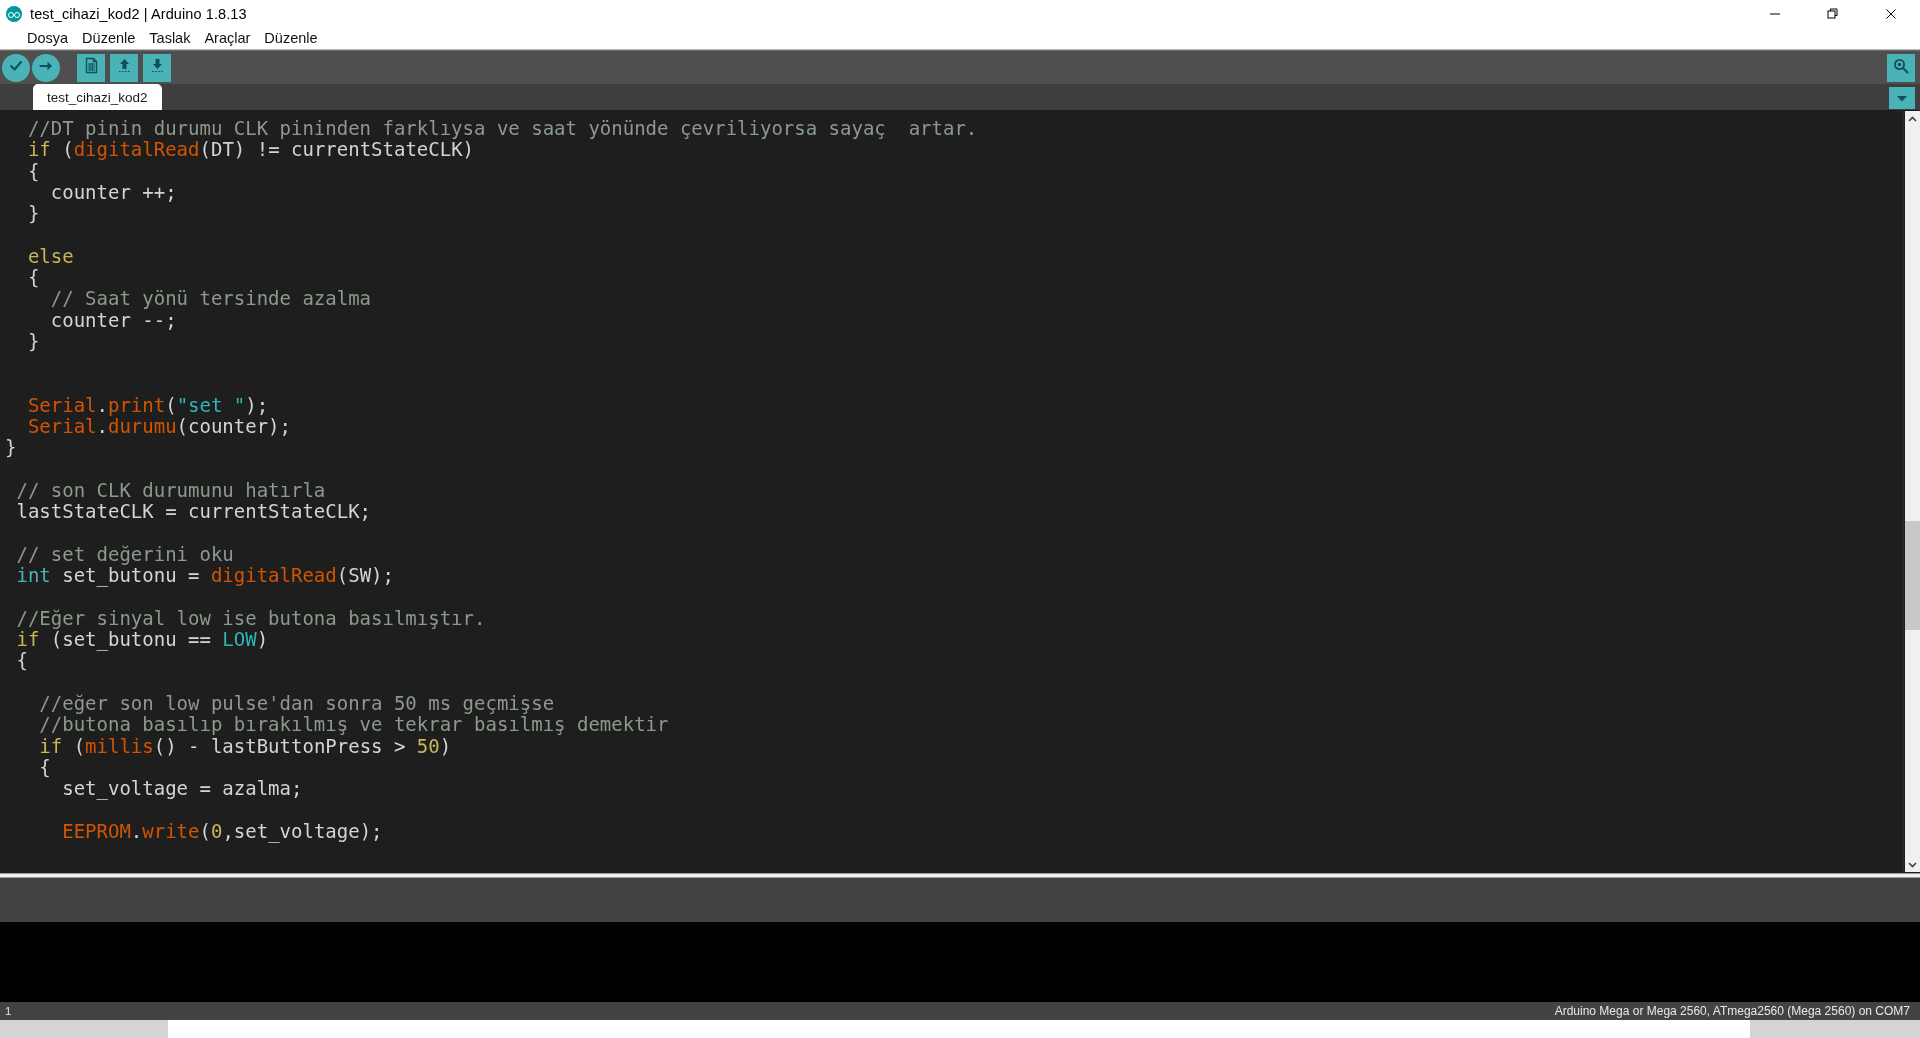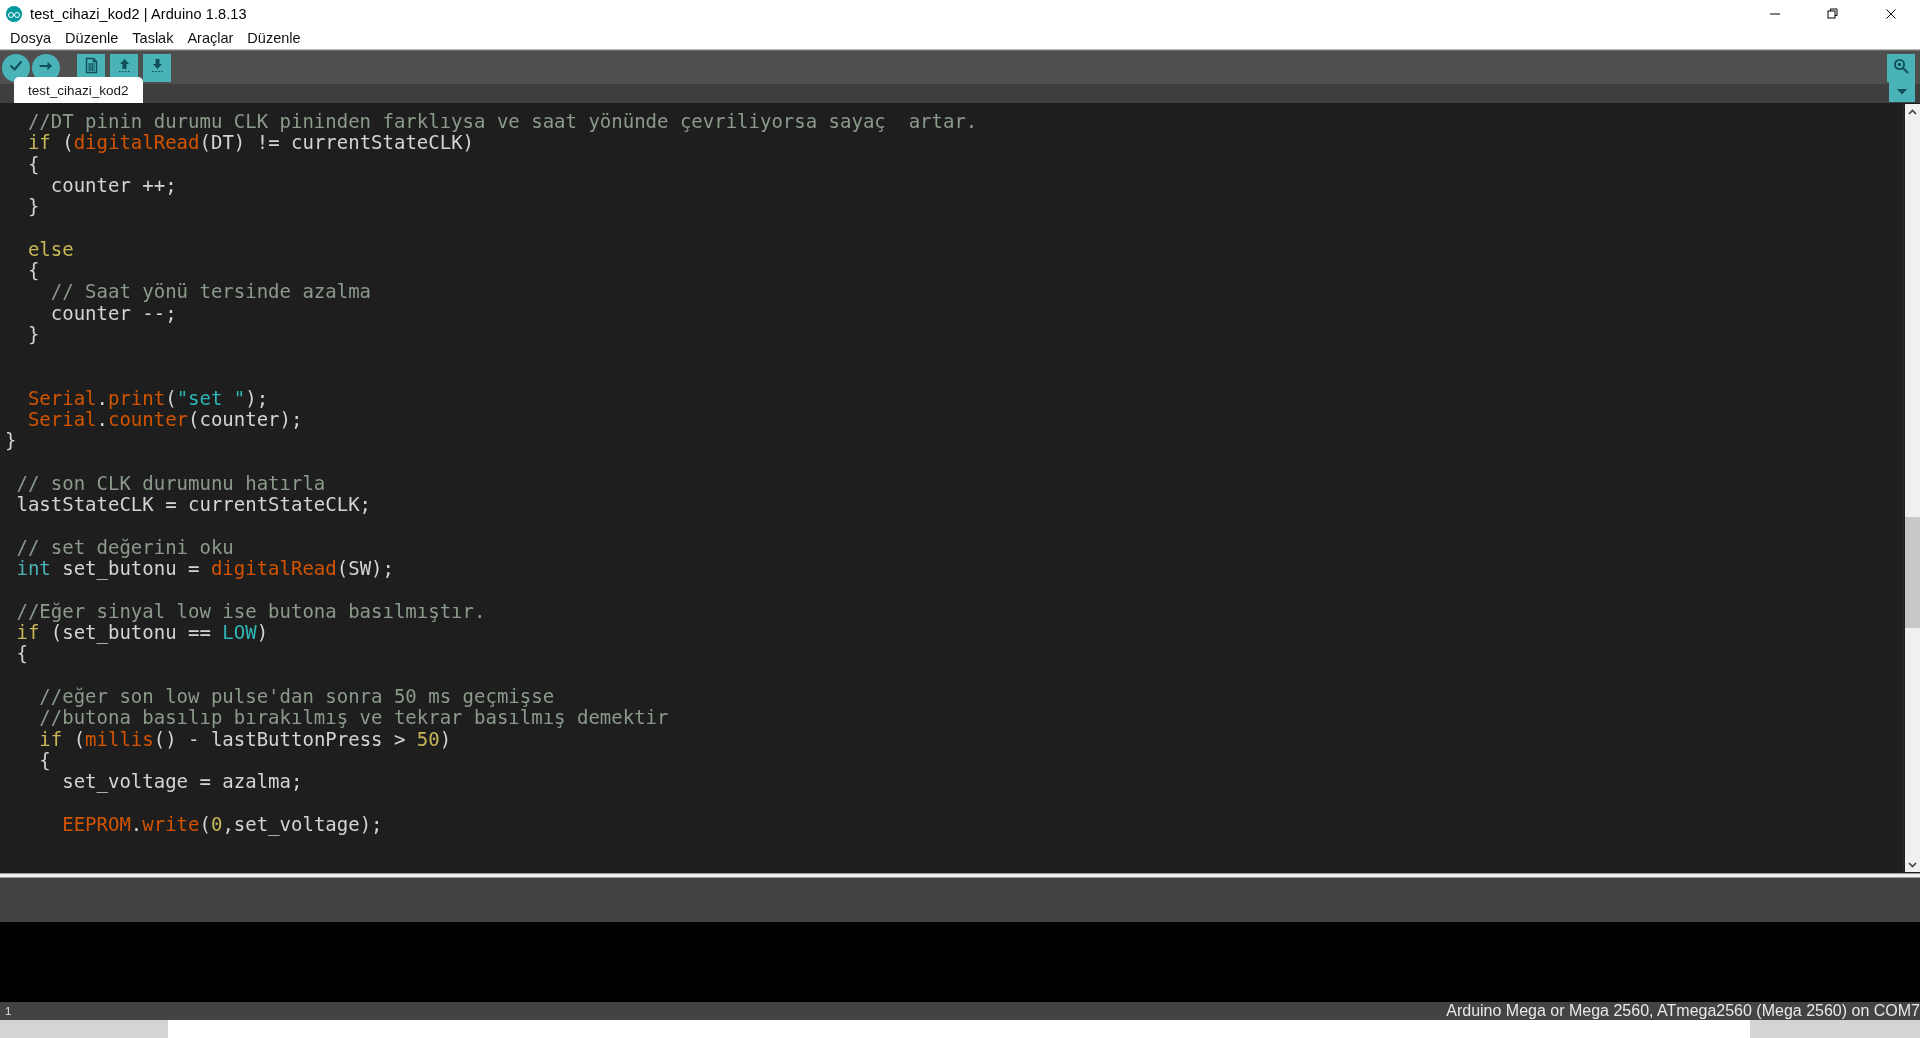--- a/index.html
+++ b/index.html
@@ -66,21 +66,21 @@
     background: #ffffff;
   }
   .win-btn svg { display: block; }
 
   
   #menu-bar {
     height: 22px;
     background: #ffffff;
     display: flex;
     align-items: flex-end;
-    padding-left: 3px;
+    padding-left: 20px;
     flex: none;
     border-bottom: 1px solid #b8b8b8;
   }
   .menu-item {
     font-size: 14.5px;
     color: #111;
     padding: 0 7px;
     line-height: 21px;
     white-space: nowrap;
   }
@@ -114,26 +114,27 @@
   #serial-monitor-btn {
     position: absolute;
     right: 5px; top: 3px;
     width: 28px; height: 28px;
     background: #4ab3b7;
     display: flex; align-items: center; justify-content: center;
   }
 
   
   #tab-strip {
-    height: 19px;
+    height: 26px;
     background: #3e3e3e;
     display: flex;
     align-items: flex-end;
     flex: none;
     position: relative;
+    padding-left: 19px;
   }
   #sketch-tab {
     margin-left: 14px;
     height: 26px;
     min-width: 108px;
     background: #ffffff;
     border-radius: 5px 5px 0 0;
     display: flex;
     align-items: center;
     justify-content: center;
@@ -252,22 +253,22 @@
     position: relative;
   }
   #status-line-number {
     font-size: 11.5px;
     color: #e0e0e0;
     padding-left: 5px;
     font-family: "Liberation Sans", sans-serif;
   }
   #status-board {
     position: absolute;
-    right: 0;
-    font-size: 16px;
+    right: 10px;
+    font-size: 12px;
     color: #e8e8e8;
     white-space: nowrap;
   }
 
   
   #taskbar {
     position: absolute;
     left: 0; bottom: 0;
     width: 1920px; height: 18px;
     background: #d4d4d4;
@@ -401,21 +402,21 @@
         <div class="code-line"><span class="tok-plain">  }</span></div>
         <div class="code-line"><span class="tok-plain"></span></div>
         <div class="code-line"><span class="tok-keyword">  else</span></div>
         <div class="code-line"><span class="tok-plain">  {</span></div>
         <div class="code-line"><span class="tok-comment">    // Saat yönü tersinde azalma</span></div>
         <div class="code-line"><span class="tok-plain">    counter --;</span></div>
         <div class="code-line"><span class="tok-plain">  }</span></div>
         <div class="code-line"><span class="tok-plain"></span></div>
         <div class="code-line"><span class="tok-plain"></span></div>
         <div class="code-line"><span class="tok-lib">  Serial</span><span class="tok-plain">.</span><span class="tok-method">print</span><span class="tok-plain">(</span><span class="tok-string">"set "</span><span class="tok-plain">);</span></div>
-        <div class="code-line"><span class="tok-lib">  Serial</span><span class="tok-plain">.</span><span class="tok-method">counter</span><span class="tok-plain">(counter);</span></div>
+        <div class="code-line"><span class="tok-lib">  Serial</span><span class="tok-plain">.</span><span class="tok-method">durumu</span><span class="tok-plain">(counter);</span></div>
         <div class="code-line"><span class="tok-plain">}</span></div>
         <div class="code-line"><span class="tok-plain"></span></div>
         <div class="code-line"><span class="tok-comment"> // son CLK durumunu hatırla</span></div>
         <div class="code-line"><span class="tok-plain"> lastStateCLK = currentStateCLK;</span></div>
         <div class="code-line"><span class="tok-plain"></span></div>
         <div class="code-line"><span class="tok-comment"> // set değerini oku</span></div>
         <div class="code-line"><span class="tok-type"> int</span><span class="tok-plain"> set_butonu = </span><span class="tok-func">digitalRead</span><span class="tok-plain">(SW);</span></div>
         <div class="code-line"><span class="tok-plain"></span></div>
         <div class="code-line"><span class="tok-comment"> //Eğer sinyal low ise butona basılmıştır.</span></div>
         <div class="code-line"><span class="tok-keyword"> if</span><span class="tok-plain"> (set_butonu == </span><span class="tok-const">LOW</span><span class="tok-plain">)</span></div>

